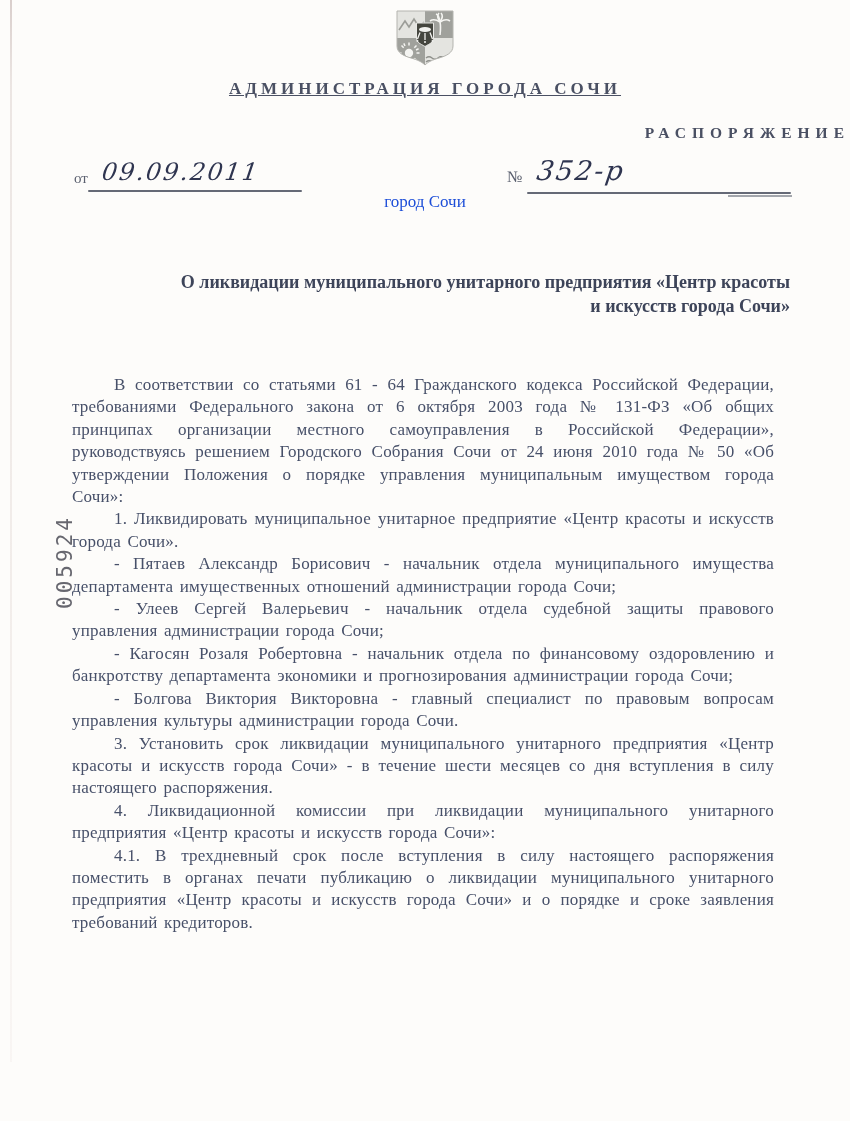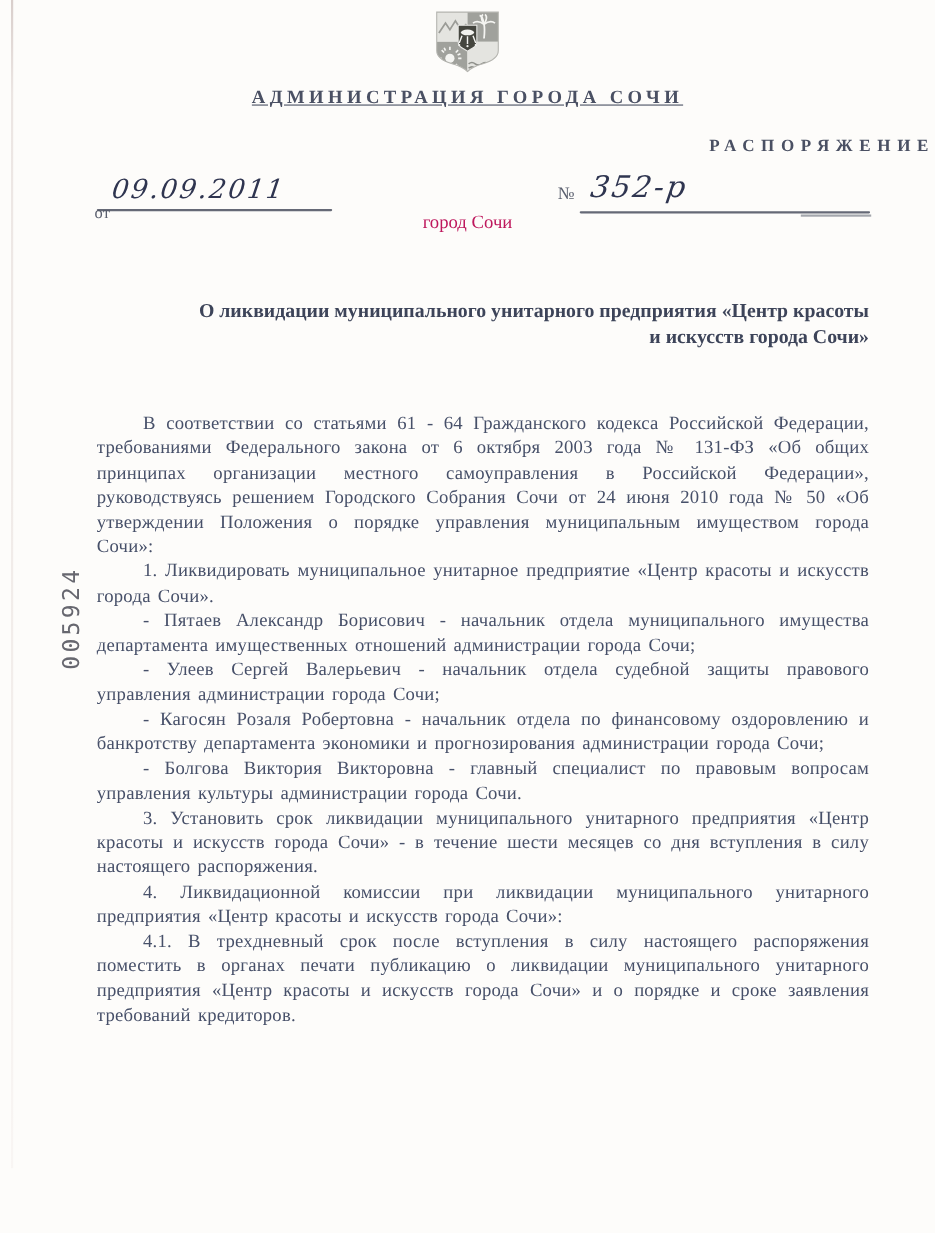--- a/index.html
+++ b/index.html
@@ -35,22 +35,22 @@
     color:var(--heading);
     text-decoration:underline;
   }
   .doc-type{
     position:absolute;left:0;top:124px;width:850px;
     text-align:right;
     font-size:15.5px;font-weight:bold;letter-spacing:6px;
     color:var(--heading);
   }
   .meta-date-label{
-    position:absolute;left:74px;top:186px;
-    font-size:15px;color:#5a5f6e;margin-left:12px;
+    position:absolute;left:74px;top:170px;
+    font-size:15px;color:#5a5f6e;
   }
   .meta-date-value{
     position:absolute;left:102px;top:158px;
     font-family:"DejaVu Serif", serif;font-style:italic;
     font-size:24px;letter-spacing:2px;color:var(--hand);
     transform:skewX(-8deg);
   }
   .rule-date{
     position:absolute;left:88px;top:190px;width:214px;height:2px;
     background:var(--rule);opacity:.85;border-radius:1px;
@@ -68,36 +68,36 @@
   .rule-num{
     position:absolute;left:527px;top:192px;width:264px;height:2px;
     background:var(--rule);opacity:.85;border-radius:1px;
   }
   .rule-num2{
     position:absolute;left:728px;top:195px;width:64px;height:1.5px;
     background:var(--rule);opacity:.5;
   }
   .place{
     position:absolute;left:0;top:192px;width:850px;
-    text-align:center;font-size:17px;color:#be185d;
+    text-align:center;font-size:17px;color:#1d4ed8;
   }
   .title{
     position:absolute;left:60px;top:270px;width:730px;
     text-align:right;font-size:18px;font-weight:bold;line-height:24px;
     color:#3d4459;
   }
   .stamp-number{
     position:absolute;left:6px;top:549px;width:120px;height:26px;
     transform:rotate(-90deg);
     text-align:center;
     font-family:"DejaVu Sans Mono", monospace;
     font-size:21px;letter-spacing:3px;color:var(--stamp);
   }
   .body-block{
-    position:absolute;left:88px;top:374px;width:702px;
+    position:absolute;left:72px;top:374px;width:702px;
   }
   .body-par{
     margin:0;
     text-indent:42px;
     text-align:justify;
     font-size:17px;line-height:22.4px;
     letter-spacing:.2px;word-spacing:2px;
     color:var(--ink);
   }
 </style>

